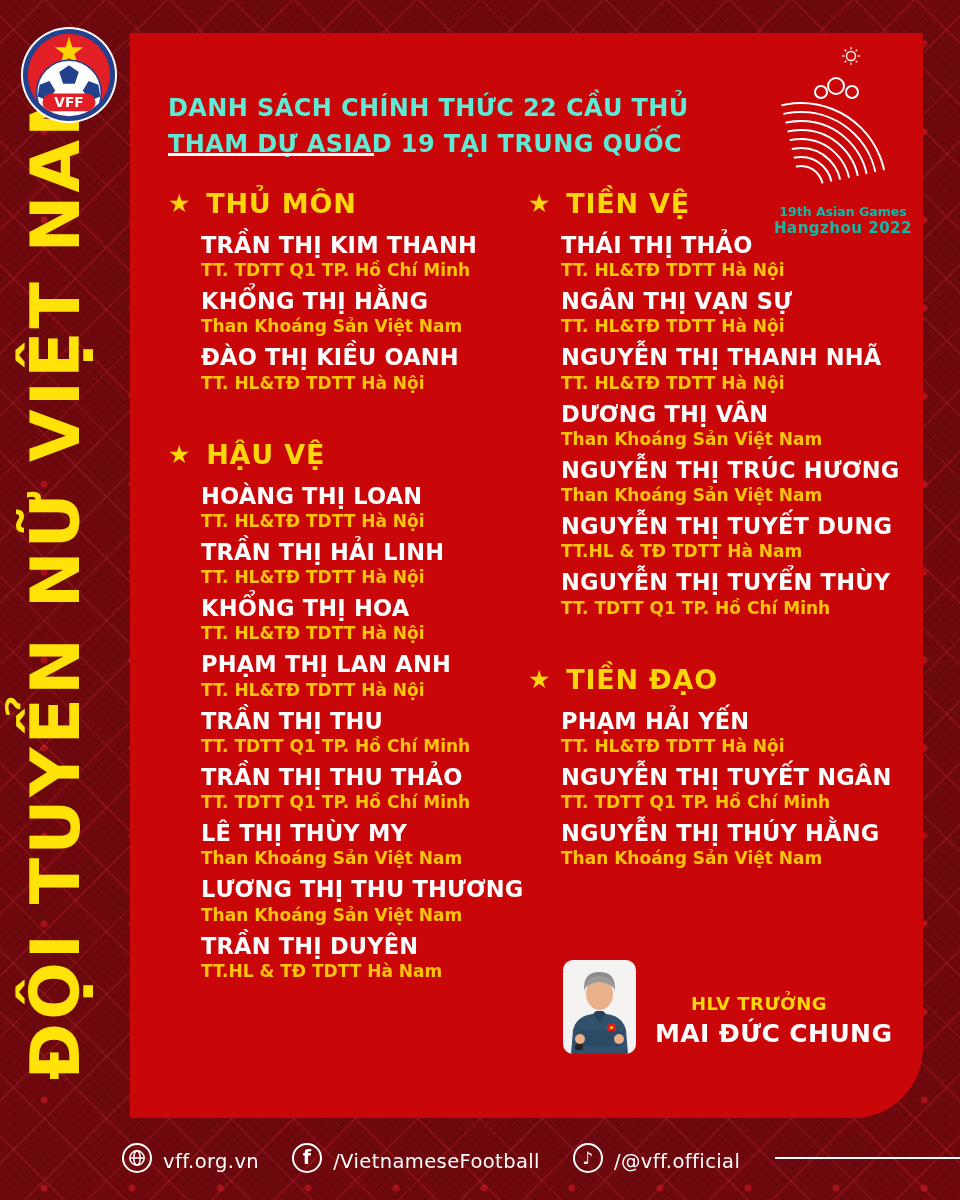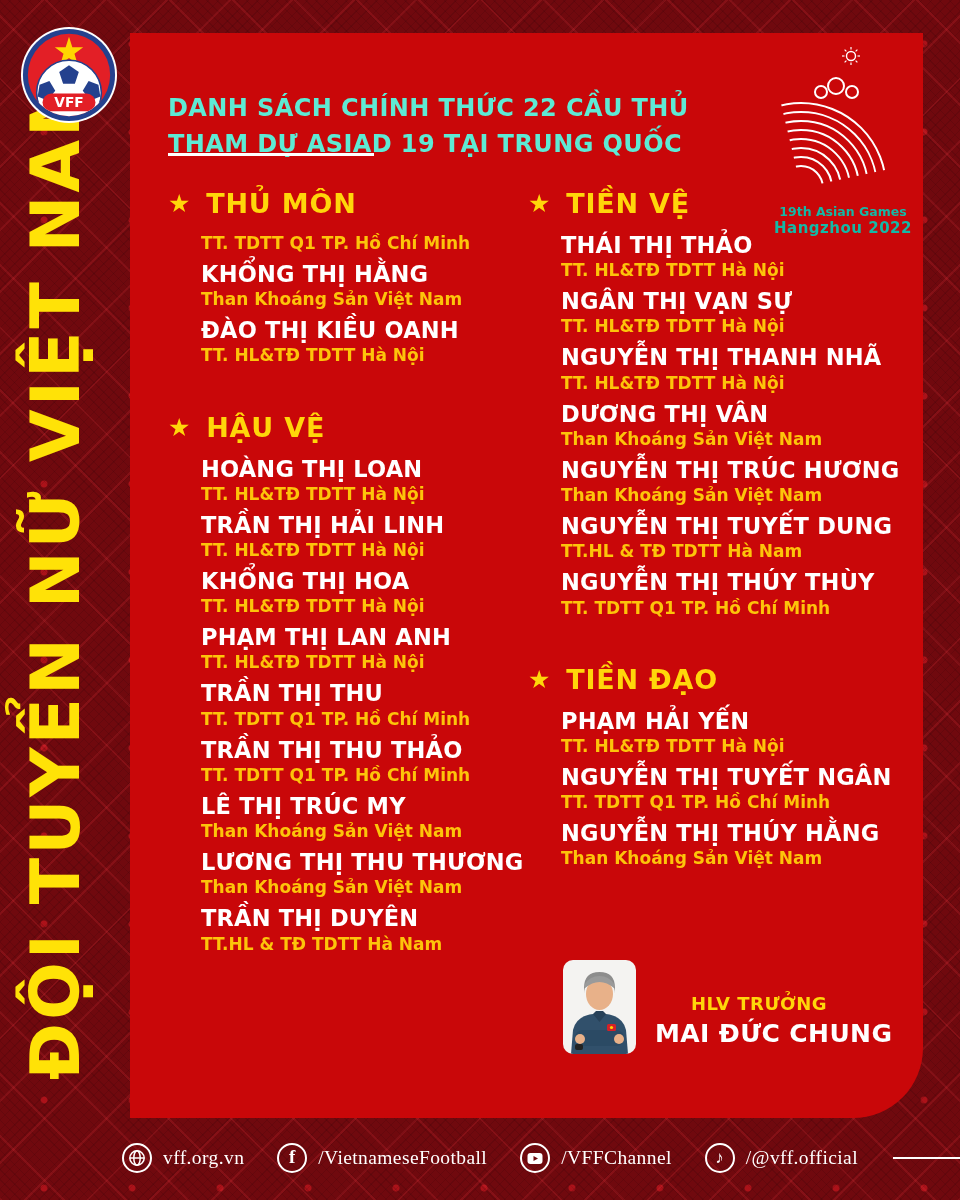--- a/index.html
+++ b/index.html
@@ -66,21 +66,21 @@
   .coach-photo { width:73px; height:94px; }
   .coach-text { padding-top:33px; }
   .coach-role { color:#ffd60a; font-size:18px; font-weight:bold; letter-spacing:0.5px;margin-left:36px; }
   .coach-name { color:#ffffff; font-size:25px; font-weight:bold; letter-spacing:0.4px; margin-top:5px; }
 
   .footer {
     left:122px; right:0; top:1132px; height:52px;
     display:flex; align-items:center; gap:33px; color:#ffffff; font-size:19.5px;
     letter-spacing:0.4px;
   }
-  .footer-item { display:flex; align-items:center; gap:11px;font-family:Liberation Serif, serif; }
+  .footer-item { display:flex; align-items:flex-end; gap:11px; }
   .icon-circle {
     width:30px; height:30px; border:2px solid #ffffff; border-radius:50%;
     display:flex; align-items:center; justify-content:center; box-sizing:border-box;
     font-weight:bold;
   }
   .fb-glyph { font-size:19px; font-weight:bold; margin-top:-2px; }
   .tiktok-glyph { font-size:17px; font-weight:bold; }
   .footer-line { flex:1; height:2px; background:#ffffff; margin-left:2px; }
 </style>
 </head>
@@ -154,20 +154,21 @@
     <div class="ag-line2">Hangzhou 2022</div>
   </div>
 
   <div class="z col col-left">
     <div class="section">
       <div class="section-header">
         <span class="star">★</span>
         <span>THỦ MÔN</span>
       </div>
       <div class="player">
+        <div class="player-name">TRẦN THỊ KIM THANH</div>
         <div class="player-club">TT. TDTT Q1 TP. Hồ Chí Minh</div>
       </div>
       <div class="player">
         <div class="player-name">KHỔNG THỊ HẰNG</div>
         <div class="player-club">Than Khoáng Sản Việt Nam</div>
       </div>
       <div class="player">
         <div class="player-name">ĐÀO THỊ KIỀU OANH</div>
         <div class="player-club">TT. HL&amp;TĐ TDTT Hà Nội</div>
       </div>
@@ -196,21 +197,21 @@
       </div>
       <div class="player">
         <div class="player-name">TRẦN THỊ THU</div>
         <div class="player-club">TT. TDTT Q1 TP. Hồ Chí Minh</div>
       </div>
       <div class="player">
         <div class="player-name">TRẦN THỊ THU THẢO</div>
         <div class="player-club">TT. TDTT Q1 TP. Hồ Chí Minh</div>
       </div>
       <div class="player">
-        <div class="player-name">LÊ THỊ TRÚC MY</div>
+        <div class="player-name">LÊ THỊ THÙY MY</div>
         <div class="player-club">Than Khoáng Sản Việt Nam</div>
       </div>
       <div class="player">
         <div class="player-name">LƯƠNG THỊ THU THƯƠNG</div>
         <div class="player-club">Than Khoáng Sản Việt Nam</div>
       </div>
       <div class="player">
         <div class="player-name">TRẦN THỊ DUYÊN</div>
         <div class="player-club">TT.HL &amp; TĐ TDTT Hà Nam</div>
       </div>
@@ -241,21 +242,21 @@
       </div>
       <div class="player">
         <div class="player-name">NGUYỄN THỊ TRÚC HƯƠNG</div>
         <div class="player-club">Than Khoáng Sản Việt Nam</div>
       </div>
       <div class="player">
         <div class="player-name">NGUYỄN THỊ TUYẾT DUNG</div>
         <div class="player-club">TT.HL &amp; TĐ TDTT Hà Nam</div>
       </div>
       <div class="player">
-        <div class="player-name">NGUYỄN THỊ THÚY THÙY</div>
+        <div class="player-name">NGUYỄN THỊ TUYỂN THÙY</div>
         <div class="player-club">TT. TDTT Q1 TP. Hồ Chí Minh</div>
       </div>
     </div>
 
     <div class="section">
       <div class="section-header">
         <span class="star">★</span>
         <span>TIỀN ĐẠO</span>
       </div>
       <div class="player">
@@ -311,28 +312,19 @@
       <span>vff.org.vn</span>
     </div>
     <div class="footer-item">
       <span class="icon-circle">
         <span class="fb-glyph">f</span>
       </span>
       <span>/VietnameseFootball</span>
     </div>
     <div class="footer-item">
       <span class="icon-circle">
-        <svg width="16" height="13" viewBox="0 0 16 13">
-          <rect x="0.5" y="1" width="15" height="11" rx="3" fill="#ffffff"></rect>
-          <polygon points="6.5,4 11,6.5 6.5,9" fill="#70090e"></polygon>
-        </svg>
-      </span>
-      <span>/VFFChannel</span>
-    </div>
-    <div class="footer-item">
-      <span class="icon-circle">
         <span class="tiktok-glyph">♪</span>
       </span>
       <span>/@vff.official</span>
     </div>
     <div class="footer-line"></div>
   </div>
 </div>
 
 </body></html>

